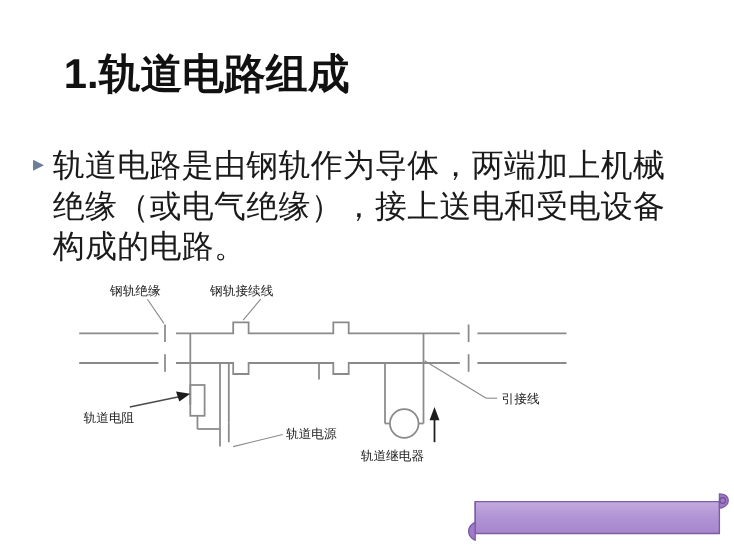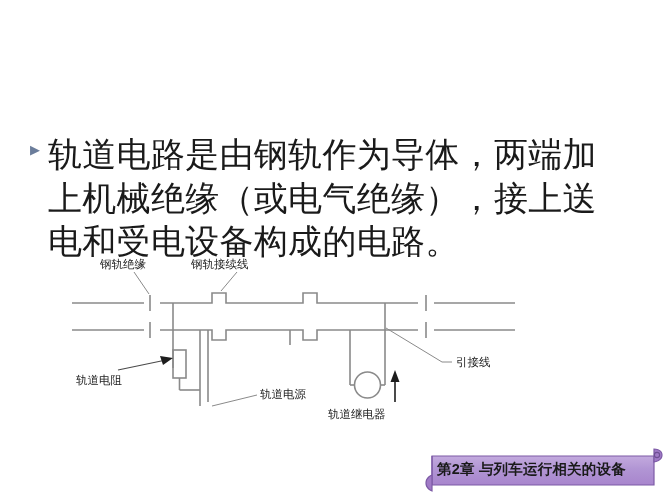--- a/index.html
+++ b/index.html
@@ -40,21 +40,21 @@
   }
   #bullet-marker {
     width: 18px;
     flex: 0 0 18px;
     padding-top: 10px;
     color: #6b7d9b;
     font-size: 13px;
     line-height: 1;
   }
   #body-text {
-    font-size: 34px;
+    font-size: 29px;
     line-height: 1.28;
     color: #1a1a1a;
     letter-spacing: 0.3px;
     text-align: left;
     width: 570px;
   }
 
   
   #diagram {
     position: absolute;
@@ -90,20 +90,21 @@
     color: #1a1a1a;
     white-space: nowrap;
     letter-spacing: 0.2px;
   }
 </style>
 </head>
 <body>
 
 <div id="slide">
 
+  <div id="title">1.轨道电路组成</div>
 
   <div id="body-block">
     <div id="bullet-marker">▶</div>
     <div id="body-text">轨道电路是由钢轨作为导体，两端加上机械绝缘（或电气绝缘），接上送电和受电设备构成的电路。</div>
   </div>
 
   <div id="diagram">
     <svg width="560" height="180" viewBox="0 0 560 180" xmlns="http://www.w3.org/2000/svg">
       <g fill="none" stroke="#8a8a8a" stroke-width="1.6" stroke-linecap="butt" stroke-linejoin="miter">
 
@@ -197,15 +198,14 @@
 
       <path d="M 8 9 L 230 9 L 230 38 L 8 38 Z" fill="url(#ribGrad)" stroke="#7d5ba6" stroke-width="1.2"></path>
 
       <path d="M 8 9 L 8 44 C 8 44 2 42 2 36 C 2 30 8 28 8 28 Z" fill="#a07ac6" stroke="#7d5ba6" stroke-width="1.2"></path>
 
       <path d="M 230 9 L 230 2 C 230 2 238 2 238 8 C 238 14 230 15 230 15 Z" fill="#a07ac6" stroke="#7d5ba6" stroke-width="1.2"></path>
 
       <circle cx="233" cy="8" r="2.6" fill="none" stroke="#6e4f93" stroke-width="1.1"></circle>
     </svg>
   </div>
-  <div id="footer-text">第2章  与列车运行相关的设备</div>
 
 </div>
 
 </body></html>

